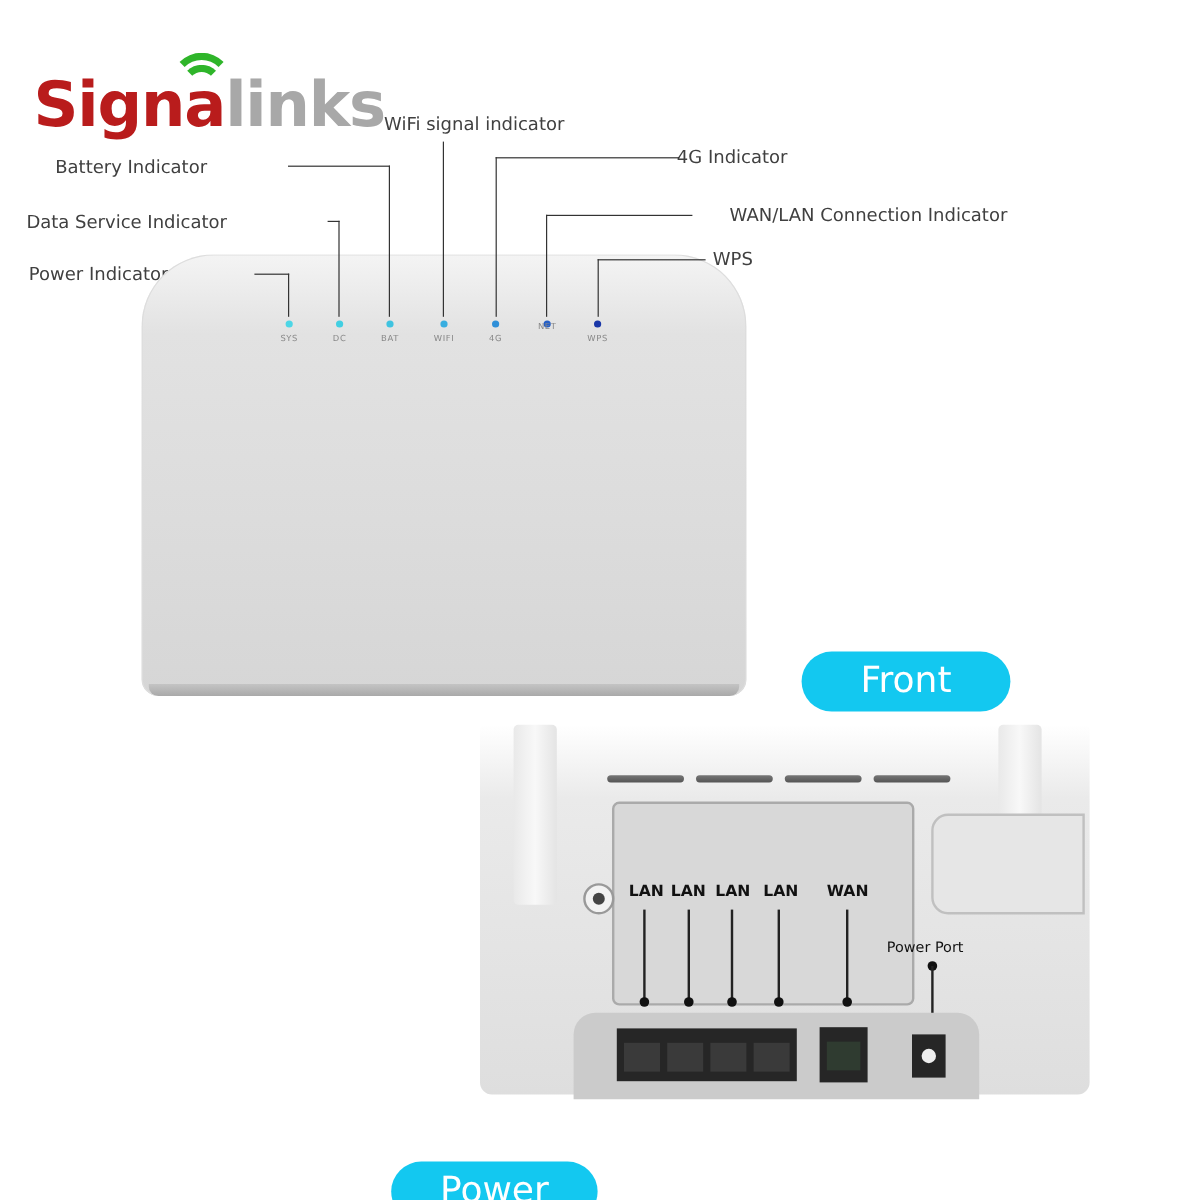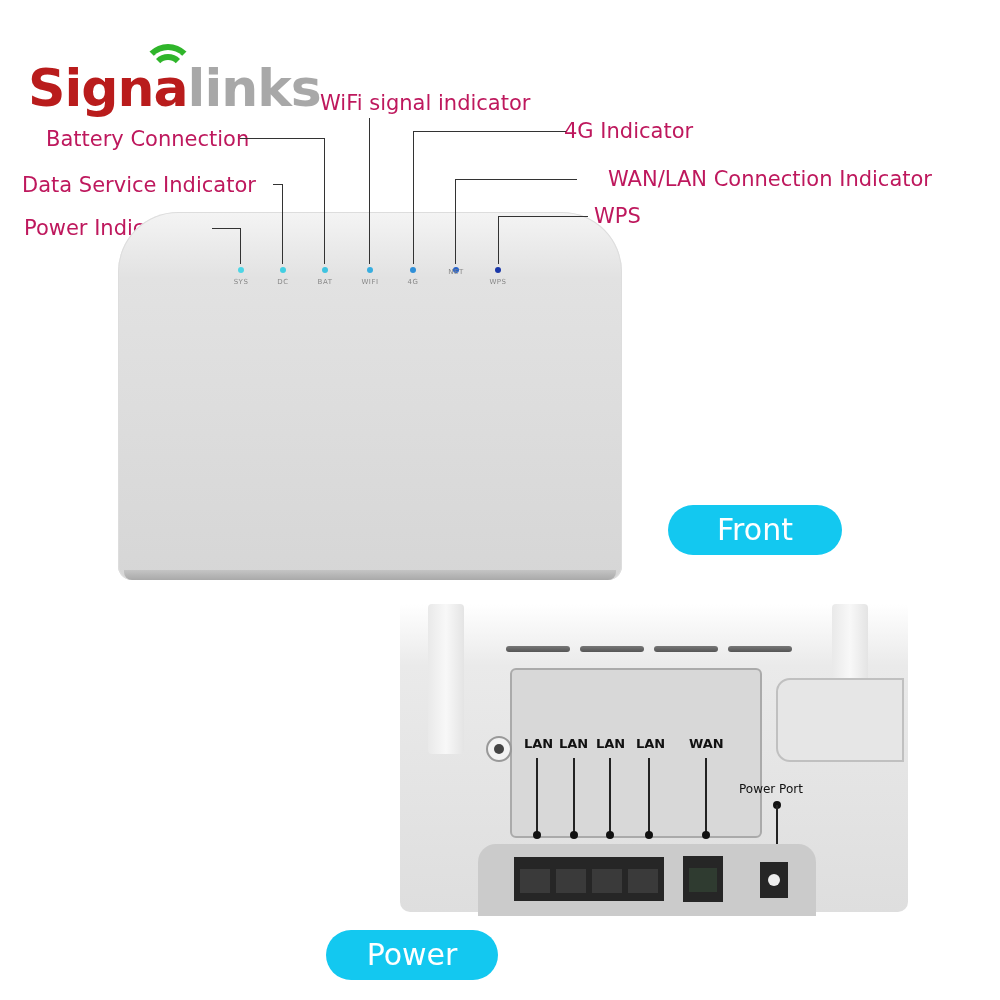--- a/index.html
+++ b/index.html
@@ -4,31 +4,31 @@
 <style>
   html,body{margin:0;padding:0;background:#fff;}
   body{width:1000px;height:1000px;position:relative;overflow:hidden;font-family:"DejaVu Sans",sans-serif;}
   .abs{position:absolute;}
   
   .logo{left:28px;top:58px;font-family:"DejaVu Sans",sans-serif;font-weight:bold;font-size:52px;letter-spacing:-1px;line-height:60px;}
   .logo .g{color:#b91c1c;}
   .logo .gr{color:#a8a8a8;}
   .wifi-arc{position:absolute;border:6px solid #2fb52a;border-color:#2fb52a transparent transparent transparent;border-radius:50%;}
   
-  .lbl{font-family:"DejaVu Sans",sans-serif;font-size:21px;color:#be185d;white-space:nowrap;line-height:26px;}
+  .lbl{font-family:"DejaVu Sans",sans-serif;font-size:15px;color:#404040;white-space:nowrap;line-height:26px;}
   .ln{position:absolute;background:#333;}
   
   .front{left:118px;top:212px;width:504px;height:368px;border-radius:60px 60px 14px 14px;
     background:linear-gradient(180deg,#f4f4f4 0%,#e2e2e2 18%,#dcdcdc 60%,#d6d6d6 100%);
     box-shadow:inset 0 0 0 1px #ddd;}
   .front-base{left:124px;top:570px;width:492px;height:10px;background:linear-gradient(180deg,#c4c4c4,#a9a9a9);border-radius:0 0 8px 8px;}
   .led{position:absolute;width:6px;height:6px;border-radius:50%;}
   .led-lbl{position:absolute;font-size:7px;color:#888;width:30px;text-align:center;letter-spacing:.5px;}
   
-  .pill{background:#13c8f0;color:#fff;font-family:"DejaVu Sans",sans-serif;font-size:30px;text-align:center;border-radius:28px;}
+  .pill{background:#13c8f0;color:#fff;font-family:"DejaVu Sans",sans-serif;font-size:30px;text-align:center;border-radius:28px;margin-top:38px;}
   
   .back{left:400px;top:604px;width:508px;height:308px;background:linear-gradient(180deg,#fff 0%,#eaeaea 20%,#dedede 100%);border-radius:4px 4px 10px 10px;}
   .antenna{background:linear-gradient(90deg,#e9e9e9,#f8f8f8,#e4e4e4);border-radius:4px;}
   .vent{height:6px;width:64px;border-radius:4px;background:linear-gradient(180deg,#777,#555);}
   .panel{left:510px;top:668px;width:248px;height:166px;border:2px solid #aaa;border-radius:6px;background:#d8d8d8;}
   .side-door{left:776px;top:678px;width:124px;height:80px;border:2px solid #c0c0c0;border-radius:14px 0 0 14px;background:#e6e6e6;}
   .port-bay{left:478px;top:844px;width:338px;height:72px;background:#cbcbcb;border-radius:18px 18px 0 0;}
   .rj{position:absolute;background:#262626;}
   .rj-hole{position:absolute;background:#3a3a3a;}
   .plbl{font-family:"DejaVu Sans",sans-serif;font-size:13px;font-weight:bold;color:#111;}
@@ -40,21 +40,21 @@
 
 <div class="abs logo">
   <span class="g">Signa</span><span class="gr">links</span>
 </div>
 <div class="abs" style="left:142px;top:44px;width:50px;height:50px;">
   <div class="wifi-arc" style="left:0;top:0;width:40px;height:40px;"></div>
   <div class="wifi-arc" style="left:9px;top:10px;width:22px;height:22px;"></div>
 </div>
 
 <div class="abs lbl" style="left:320px;top:90px;">WiFi signal indicator</div>
-<div class="abs lbl" style="left:46px;top:126px;">Battery Connection</div>
+<div class="abs lbl" style="left:46px;top:126px;">Battery Indicator</div>
 <div class="abs lbl" style="left:564px;top:118px;">4G Indicator</div>
 <div class="abs lbl" style="left:22px;top:172px;">Data Service Indicator</div>
 <div class="abs lbl" style="left:608px;top:166px;">WAN/LAN Connection Indicator</div>
 <div class="abs lbl" style="left:24px;top:215px;">Power Indicator</div>
 <div class="abs lbl" style="left:594px;top:203px;">WPS</div>
 
 <div class="abs front"></div>
 <div class="abs front-base"></div>
 
 <div>

